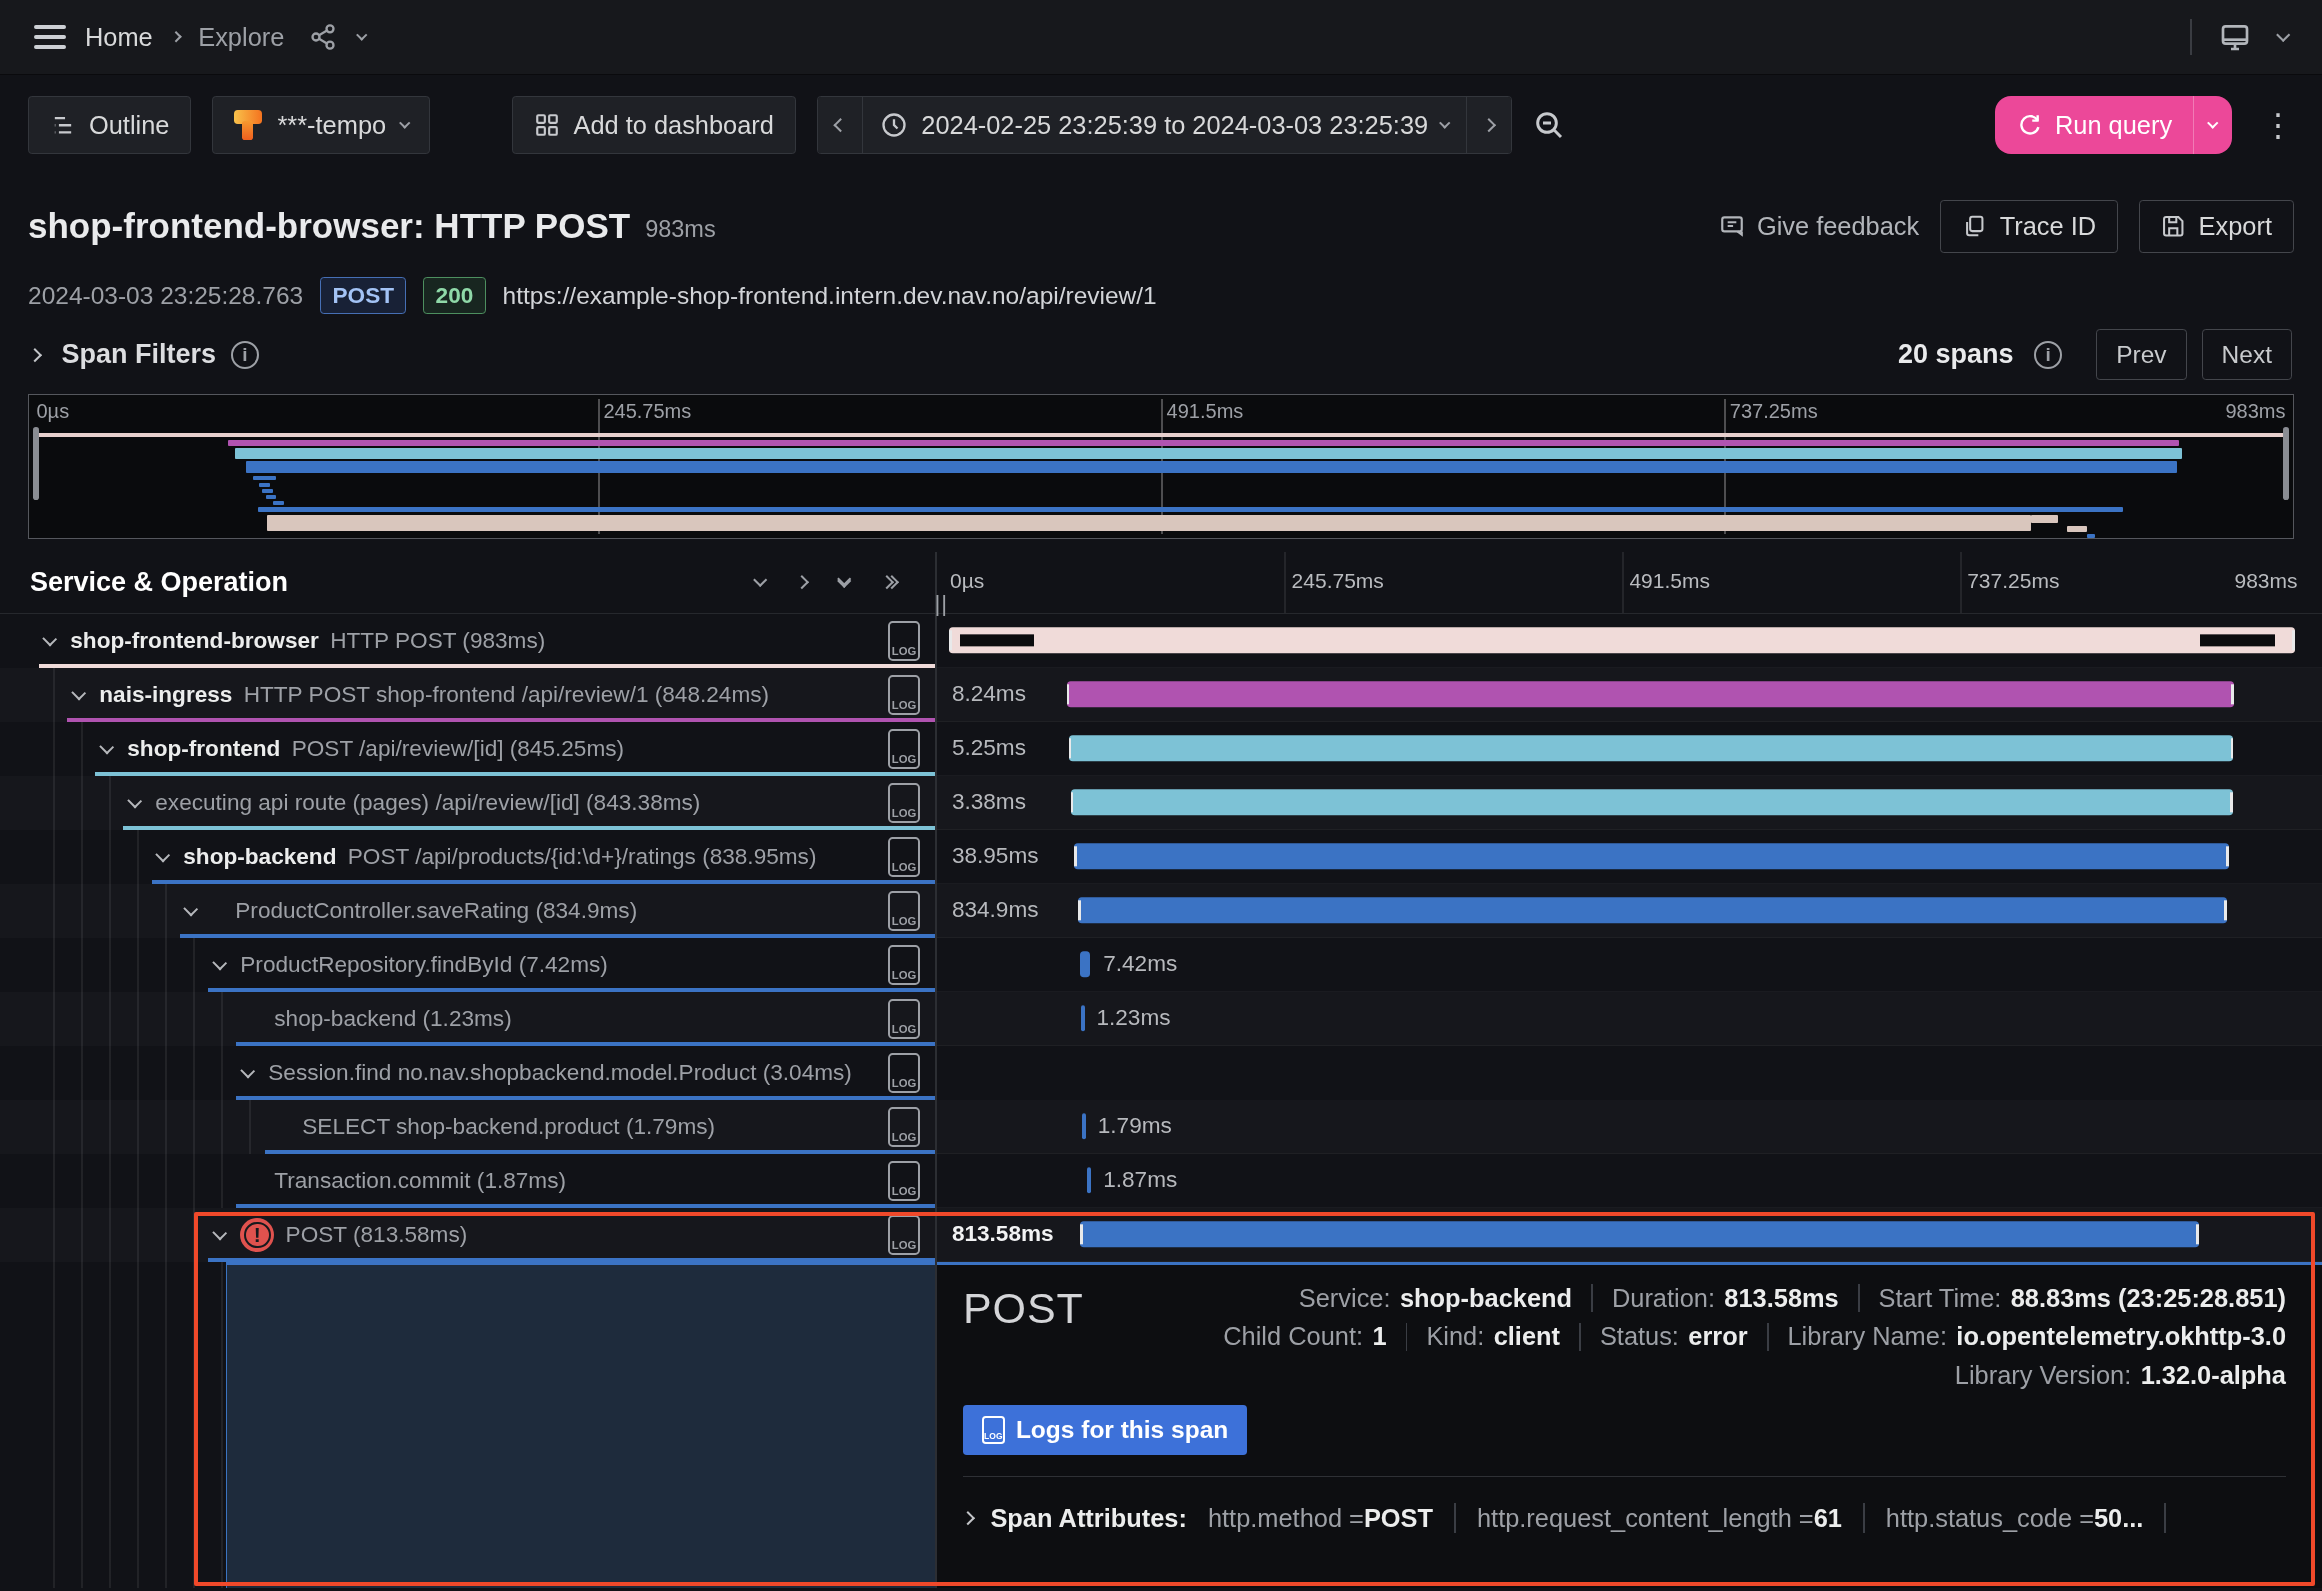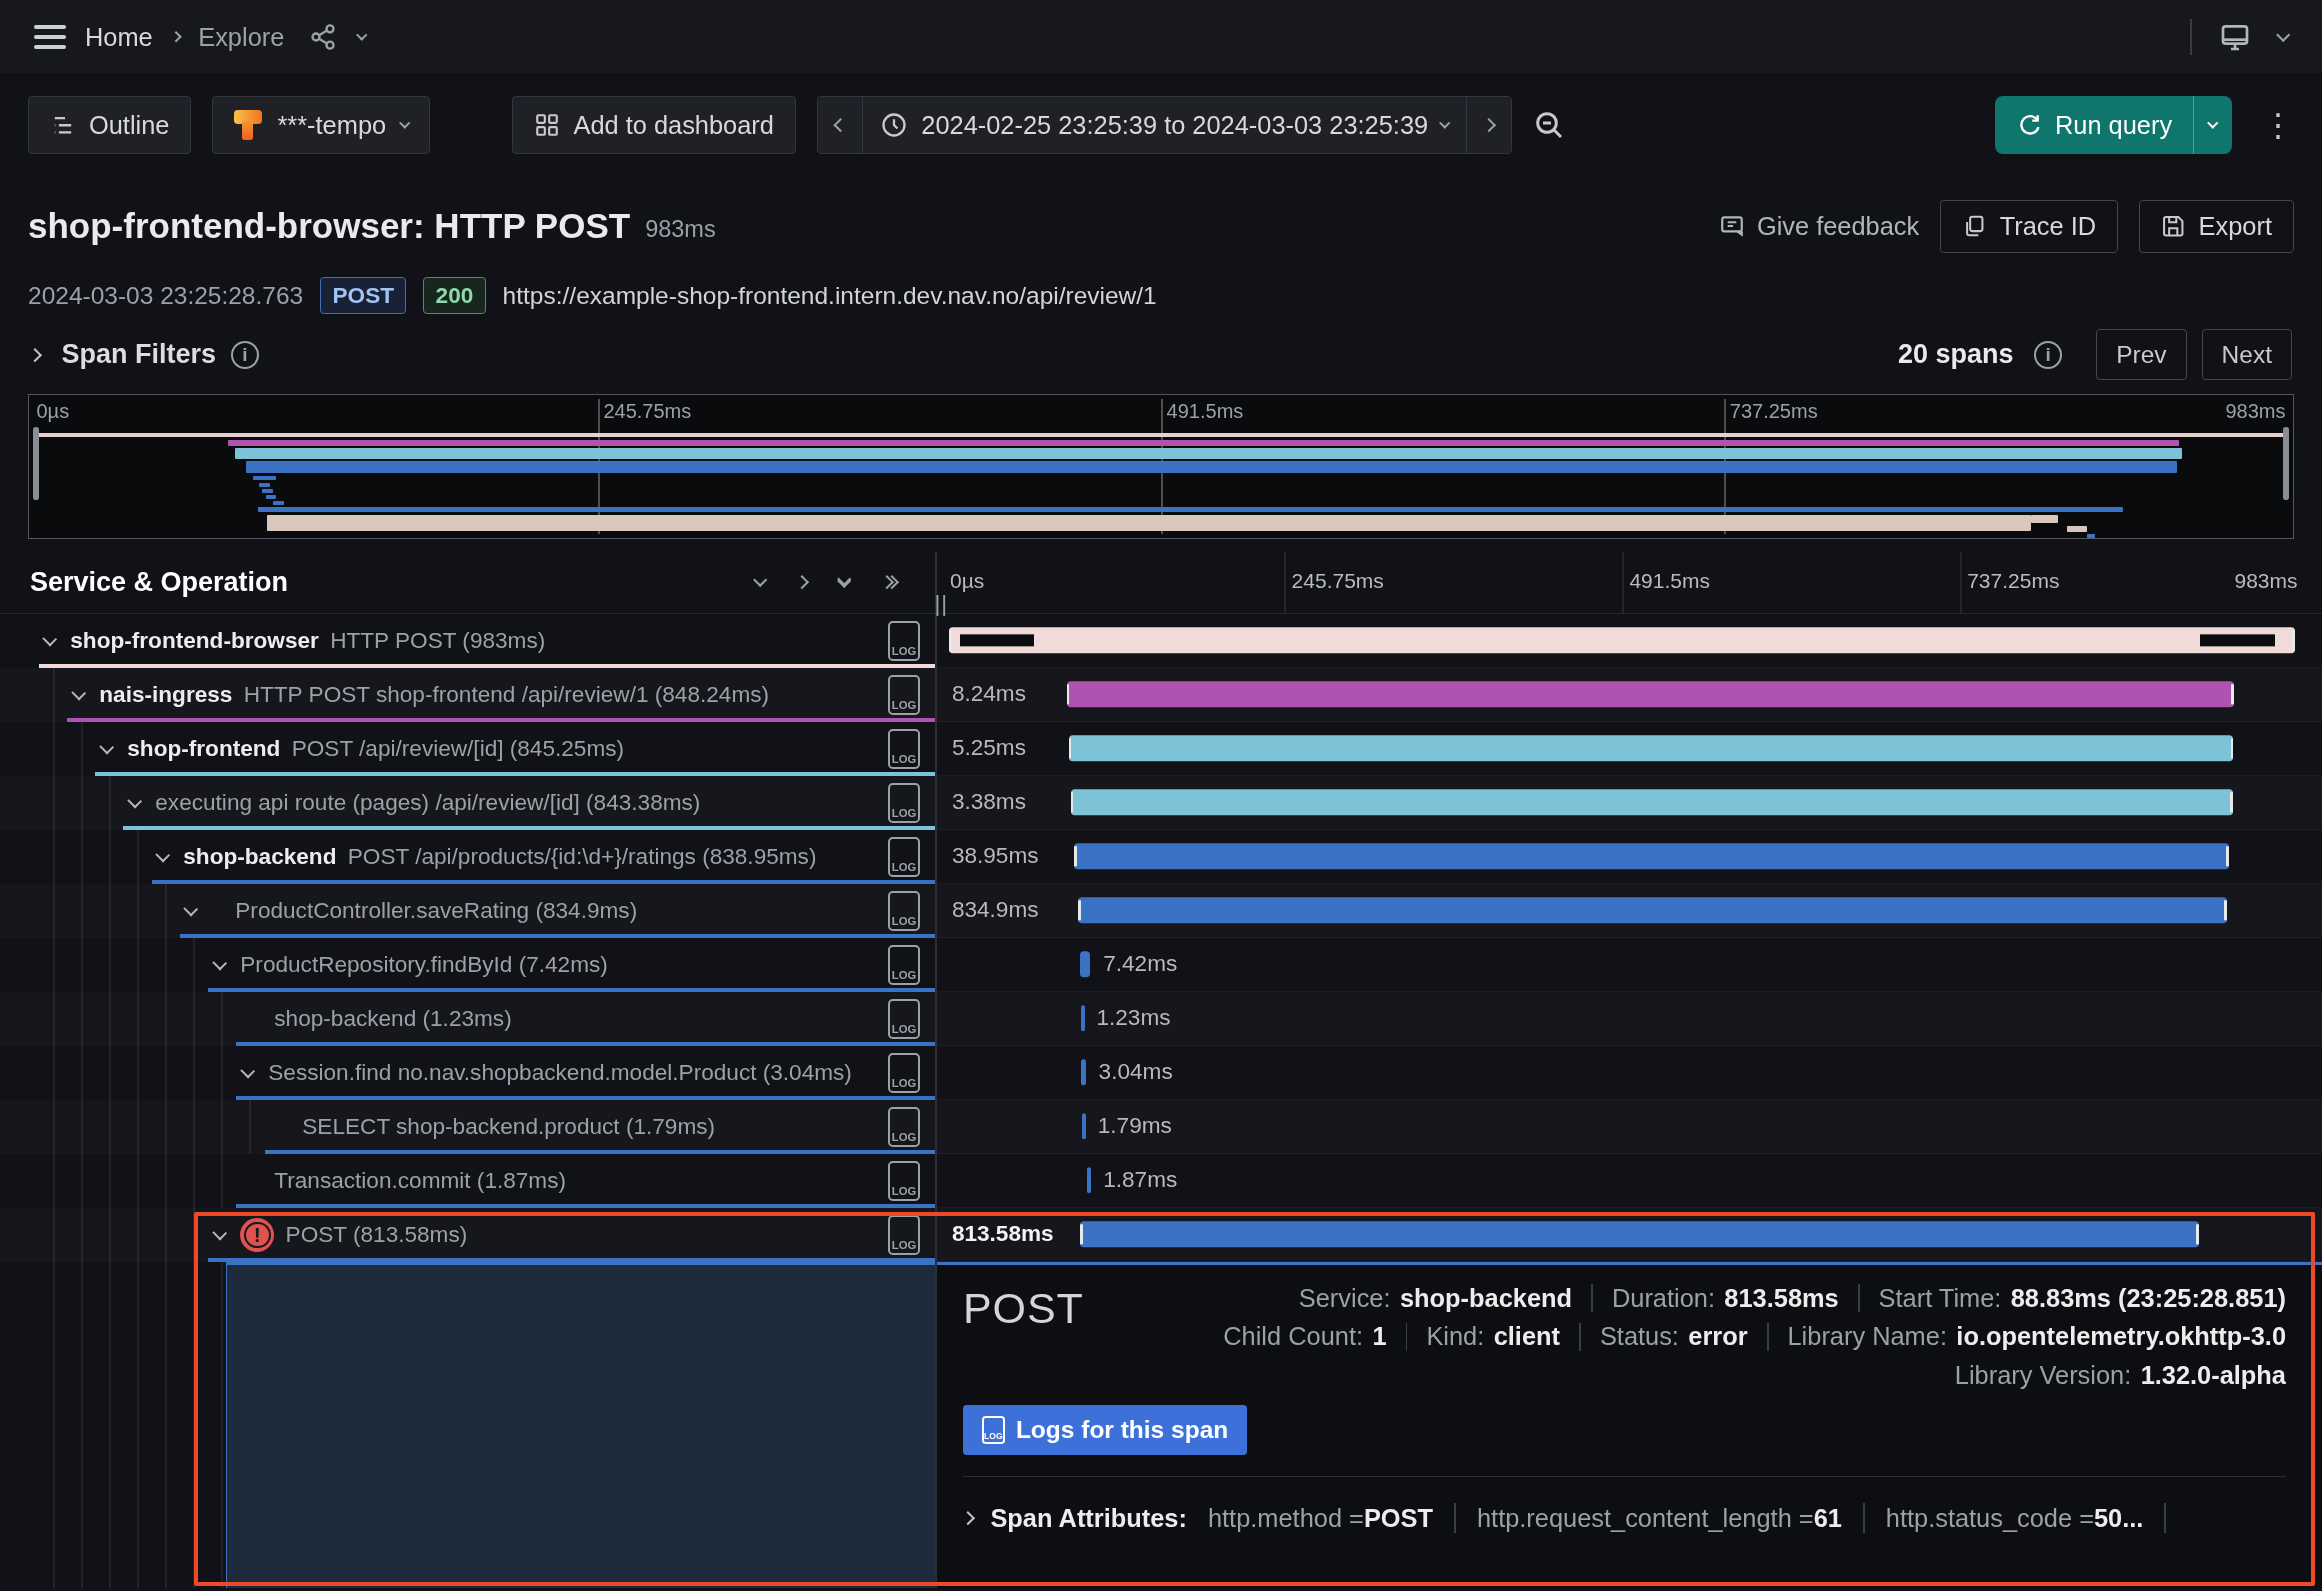--- a/index.html
+++ b/index.html
@@ -35,21 +35,21 @@
   .tempo-logo { position:relative; width:30px; height:34px; flex:0 0 30px; }
   .tempo-logo i { position:absolute; left:0; top:1.9px; width:28px; height:14px; border-radius:3.8px;
     background:linear-gradient(90deg,#f8c24b,#f4731f); }
   .tempo-logo b { position:absolute; left:7.5px; top:13px; width:11.3px; height:19px; border-radius:2.8px;
     background:linear-gradient(180deg,#f6992f,#ef5f1e); }
   .timegroup { display:flex; align-items:stretch; height:58px; border:1.9px solid #33363c;
     border-radius:3.8px; overflow:hidden; }
   .tseg { display:flex; align-items:center; padding:0 17px; background:#1f2126; font-size:25.4px; gap:13px; cursor:pointer; }
   .tseg + .tseg { border-left:1.9px solid #33363c; }
   .iconbtn { background:none; border:none; color:#c7c9cd; cursor:pointer; display:flex; align-items:center; }
-  .runquery { height:58px; display:flex; align-items:stretch; background:#0f766e; border-radius:8px;
+  .runquery { height:58px; display:flex; align-items:stretch; background:#ec4899; border-radius:16px;
     overflow:hidden; color:#fff; cursor:pointer; margin-left:5.6px; }
   .runquery .main { display:flex; align-items:center; gap:13px; padding:0 21px; font-size:25.4px; }
   .runquery .caret { display:flex; align-items:center; padding:0 15px; border-left:1.9px solid rgba(255,255,255,.28); }
   .runquery .chev { border-color:#fff; }
   .kebab { font-size:32px; color:#c7c9cd; letter-spacing:0; margin-left:9.4px; cursor:pointer; }
   
   .trace-header { padding:24.5px 28px 5.6px; }
   .th-line1 { display:flex; align-items:center; }
   .th-title { font-size:35px; font-weight:700; color:#e9eaec; }
   .th-dur { font-size:23.5px; color:#9da0a6; margin-left:15px; margin-top:7.5px; }
@@ -490,26 +490,20 @@
       </div>
     </div>
   </div>
       <div class="row">
     <div class="row-left" style="padding-left: 242px; background-image: repeating-linear-gradient(90deg, rgba(255, 255, 255, 0.07) 0px, rgba(255, 255, 255, 0.07) 1.9px, transparent 1.9px, transparent 28px); background-position: 53px 0px; background-repeat: no-repeat; background-size: 192px 100%;">
       <span class="chev down"></span>
 
       <span class="row-text"><span class="op">Session.find no.nav.shopbackend.model.Product (3.04ms)</span></span>
       <span class="log-ic">LOG</span>
       <span class="underline" style="background: rgb(59, 115, 196); left: 236px;"></span>
-    </div>
-    <div class="row-right">
-      <div class="bars-box">
-        <div class="bar" style="left: 10%; width: 0.31%; background: rgb(59, 115, 196);"></div>
-        <span class="dur-label" style="left: calc(10.31% + 13px);">3.04ms</span>
-      </div>
     </div>
   </div>
       <div class="row">
     <div class="row-left" style="padding-left: 276px; background-image: repeating-linear-gradient(90deg, rgba(255, 255, 255, 0.07) 0px, rgba(255, 255, 255, 0.07) 1.9px, transparent 1.9px, transparent 28px); background-position: 53px 0px; background-repeat: no-repeat; background-size: 220px 100%;">
       <span class="chev down" style="visibility: hidden;"></span>
 
       <span class="row-text"><span class="op">SELECT shop-backend.product (1.79ms)</span></span>
       <span class="log-ic">LOG</span>
       <span class="underline" style="background: rgb(59, 115, 196); left: 265px;"></span>
     </div>

